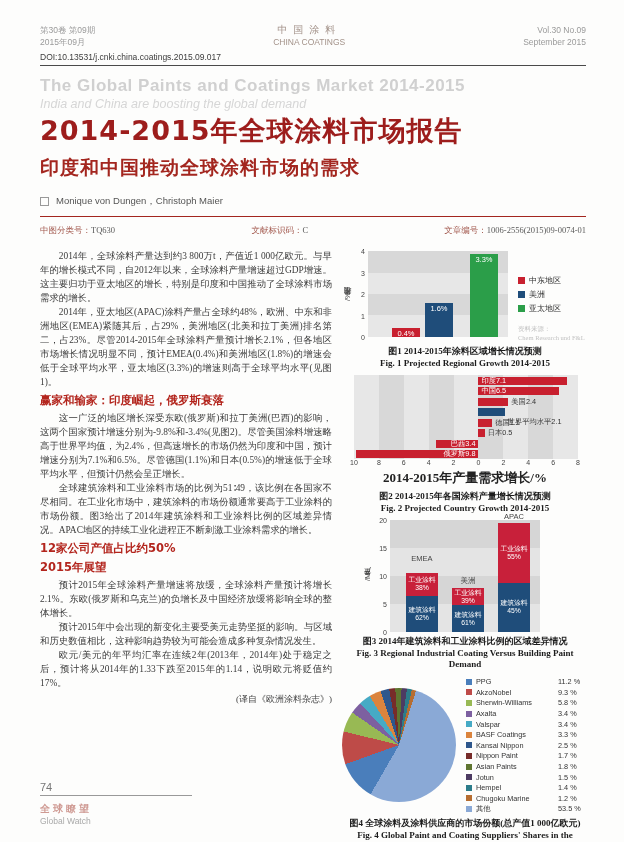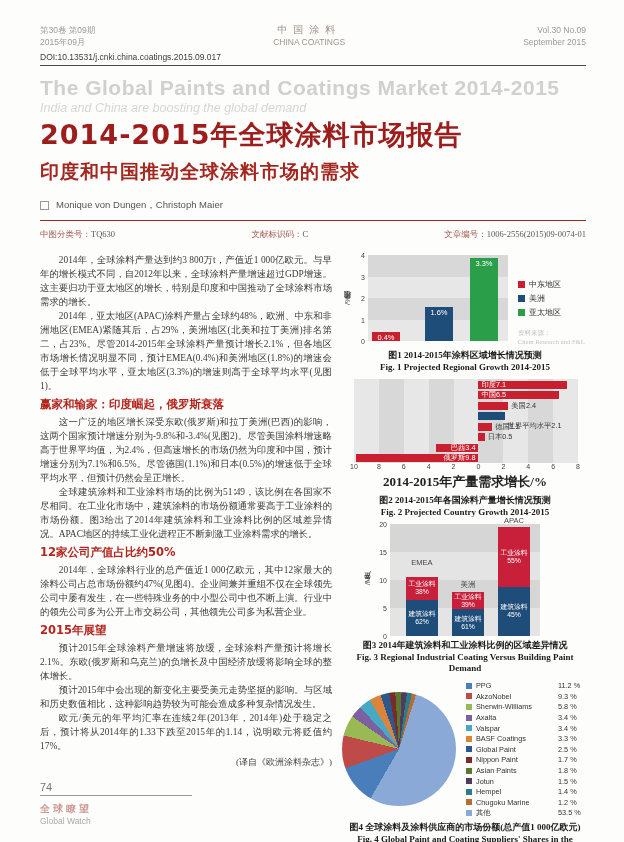--- a/index.html
+++ b/index.html
@@ -9,21 +9,21 @@
   .jheader{display:flex;justify-content:space-between;align-items:flex-start;
            margin:24px 38px 0 40px;font-size:8.5px;line-height:12px;color:#9a9a9a;}
   .jheader .cell{font-family:"Liberation Sans",sans-serif;}
   .jheader .c-center{text-align:center;color:#a39289;}
   .jheader .c-center .cn{letter-spacing:6px;font-size:10px;}
   .jheader .c-right{text-align:right;}
   .doi{margin:4px 38px 0 40px;font-size:8.5px;color:#3c3c3c;font-family:"Liberation Sans",sans-serif;}
   .header-rule{margin:3px 38px 0 40px;border-top:1px solid #4a4a4a;}
   
   .entitle{margin:10px 38px 0 40px;font-family:"Liberation Sans",sans-serif;font-weight:bold;
-           font-size:21px;color:#d0d0d0;letter-spacing:.5px;}
+           font-size:17px;color:#d0d0d0;letter-spacing:.5px;}
   .ensub{margin:1px 38px 0 40px;font-family:"Liberation Sans",sans-serif;font-style:italic;
          font-size:12.5px;color:#d6d6d6;}
   .cntitle{margin:2px 38px 0 40px;font-family:"DejaVu Sans","Liberation Sans",sans-serif;
            font-weight:bold;font-size:27px;color:#9d1d1c;letter-spacing:1px;}
   .cnsub{margin:6px 38px 0 40px;font-family:"DejaVu Sans","Liberation Sans",sans-serif;
          font-weight:bold;font-size:19px;color:#a3261f;letter-spacing:1px;}
   .authors{margin:14px 38px 0 40px;font-size:9.5px;color:#555;font-family:"Liberation Sans",sans-serif;display:flex;align-items:center;}
   .authors .sq{width:7px;height:7px;border:1px solid #999;display:inline-block;margin-right:7px;}
   .red-rule{margin:8px 38px 0 40px;border-top:1.5px solid #a3261f;}
   .metarow{display:flex;justify-content:space-between;margin:8px 38px 0 40px;font-size:8.5px;color:#5a5a5a;}
@@ -124,41 +124,40 @@
   </div>
 
   <div class="content">
     <div class="col-left" id="article-body">
         <p>2014年，全球涂料产量达到约3 800万t，产值近1 000亿欧元。与早年的增长模式不同，自2012年以来，全球涂料产量增速超过GDP增速。这主要归功于亚太地区的增长，特别是印度和中国推动了全球涂料市场需求的增长。</p>
         <p>2014年，亚太地区(APAC)涂料产量占全球约48%，欧洲、中东和非洲地区(EMEA)紧随其后，占29%，美洲地区(北美和拉丁美洲)排名第二，占23%。尽管2014-2015年全球涂料产量预计增长2.1%，但各地区市场增长情况明显不同，预计EMEA(0.4%)和美洲地区(1.8%)的增速会低于全球平均水平，亚太地区(3.3%)的增速则高于全球平均水平(见图1)。</p>
         <h3>赢家和输家：印度崛起，俄罗斯衰落</h3>
         <p>这一广泛的地区增长深受东欧(俄罗斯)和拉丁美洲(巴西)的影响，这两个国家预计增速分别为-9.8%和-3.4%(见图2)。尽管美国涂料增速略高于世界平均值，为2.4%，但高速增长的市场仍然为印度和中国，预计增速分别为7.1%和6.5%。尽管德国(1.1%)和日本(0.5%)的增速低于全球平均水平，但预计仍然会呈正增长。</p>
         <p>全球建筑涂料和工业涂料市场的比例为51∶49，该比例在各国家不尽相同。在工业化市场中，建筑涂料的市场份额通常要高于工业涂料的市场份额。图3给出了2014年建筑涂料和工业涂料比例的区域差异情况。APAC地区的持续工业化进程正不断刺激工业涂料需求的增长。</p>
         <h3>12家公司产值占比约50%</h3>
-        <p>2014年，全球涂料行业的总产值近1 000亿欧元，其中12家最大的涂料公司占总市场份额约47%(见图4)。企业间兼并重组不仅在全球领先公司中屡有发生，在一些特殊业务的中小型公司中也不断上演。行业中的领先公司多为公开上市交易公司，其他领先公司多为私营企业。</p>
         <h3>2015年展望</h3>
         <p>预计2015年全球涂料产量增速将放缓，全球涂料产量预计将增长2.1%。东欧(俄罗斯和乌克兰)的负增长及中国经济放缓将影响全球的整体增长。</p>
         <p>预计2015年中会出现的新变化主要受美元走势坚挺的影响。与区域和历史数值相比，这种影响趋势较为可能会造成多种复杂情况发生。</p>
         <p>欧元/美元的年平均汇率在连续2年(2013年，2014年)处于稳定之后，预计将从2014年的1.33下跌至2015年的1.14，说明欧元将贬值约17%。</p>
         <div class="attr">(译自《欧洲涂料杂志》)</div>
       </div>
 
     <div class="col-right">
 
       <div>
         <div class="f1-row">
           <div class="ytitle">增长率/%</div>
           <div class="f1-plotwrap">
             <div class="f1-plot" id="f1-plot">
                 <div class="ytick" style="bottom: -4px;">0</div>
                 <div class="ytick" style="bottom: 17.5px;">1</div>
                 <div class="ytick" style="bottom: 39px;">2</div>
                 <div class="ytick" style="bottom: 60.5px;">3</div>
                 <div class="ytick" style="bottom: 82px;">4</div>
-                <div class="vbar" style="left: 4px; height: 8.6px; background: rgb(200, 32, 47);">
+                <div class="vbar" style="left: 24px; height: 8.6px; background: rgb(200, 32, 47);">
                   <span class="vbar-label">0.4%</span>
                 </div>
                 <div class="vbar" style="left: 57px; height: 34.4px; background: rgb(31, 77, 122);">
                   <span class="vbar-label">1.6%</span>
                 </div>
                 <div class="vbar" style="left: 102px; height: 83px; background: rgb(43, 158, 73);">
                   <span class="vbar-label">3.3%</span>
                 </div>
               </div>
           </div>
@@ -308,21 +307,21 @@
                 <span class="nm">Valspar</span>
                 <span class="vl">3.4 %</span>
               </div>
               <div class="f4row">
                 <span class="legsq" style="background: rgb(219, 132, 61);"></span>
                 <span class="nm">BASF Coatings</span>
                 <span class="vl">3.3 %</span>
               </div>
               <div class="f4row">
                 <span class="legsq" style="background: rgb(46, 87, 140);"></span>
-                <span class="nm">Global Paint</span>
+                <span class="nm">Kansai Nippon</span>
                 <span class="vl">2.5 %</span>
               </div>
               <div class="f4row">
                 <span class="legsq" style="background: rgb(119, 44, 42);"></span>
                 <span class="nm">Nippon Paint</span>
                 <span class="vl">1.7 %</span>
               </div>
               <div class="f4row">
                 <span class="legsq" style="background: rgb(95, 117, 48);"></span>
                 <span class="nm">Asian Paints</span>

